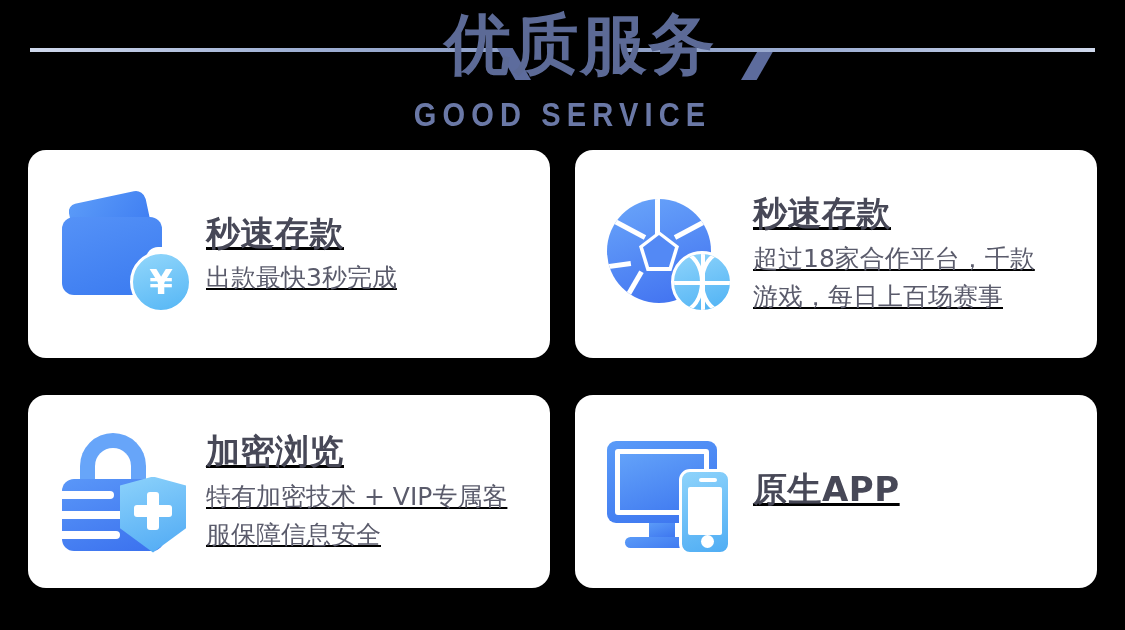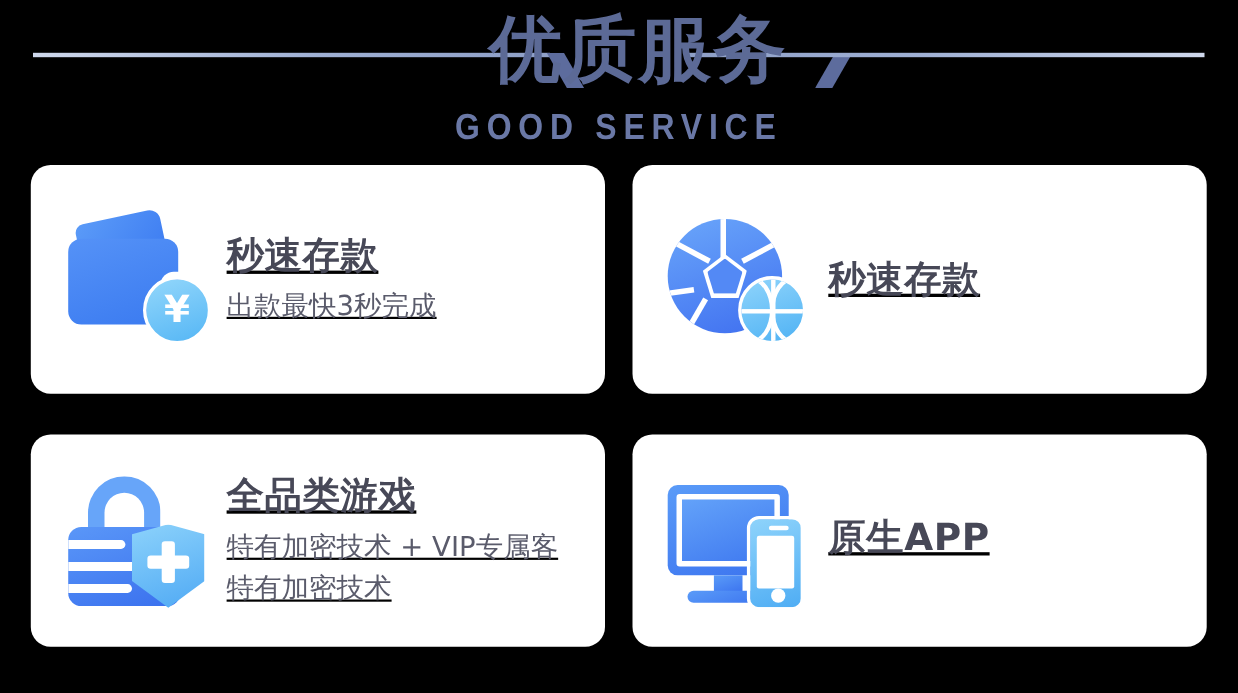--- a/index.html
+++ b/index.html
@@ -396,40 +396,44 @@
         </div>
         <div class="basketball">
           <div class="bb-line bb-v"></div>
           <div class="bb-line bb-h"></div>
           <div class="bb-line bb-c1"></div>
           <div class="bb-line bb-c2"></div>
         </div>
       </div>
       <div class="card-text">
         <div class="card-title">秒速存款</div>
+        <div class="card-desc two-line">
+          <div>超过18家合作平台，千款</div>
+          <div>游戏，每日上百场赛事</div>
+        </div>
       </div>
     </div>
 
     <div class="card">
       <div class="card-icon">
         <div class="lock-shackle"></div>
         <div class="lock-body">
           <div class="lock-slot s1"></div>
           <div class="lock-slot s2"></div>
           <div class="lock-slot s3"></div>
         </div>
         <div class="shield"></div>
         <div class="shield-plus-h"></div>
         <div class="shield-plus-v"></div>
       </div>
       <div class="card-text">
-        <div class="card-title">全品类游戏</div>
+        <div class="card-title">加密浏览</div>
         <div class="card-desc two-line">
           <div>特有加密技术 + VIP专属客</div>
-          <div>特有加密技术</div>
+          <div>服保障信息安全</div>
         </div>
       </div>
     </div>
 
     <div class="card">
       <div class="card-icon">
         <div class="monitor">
           <div class="monitor-screen"></div>
         </div>
         <div class="monitor-neck"></div>

